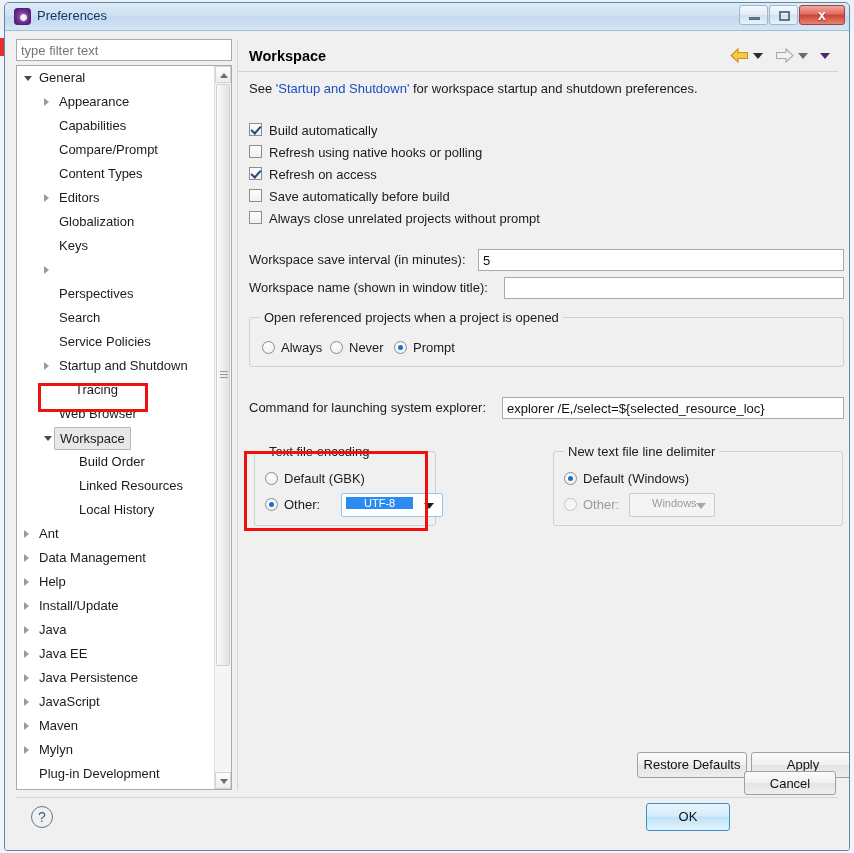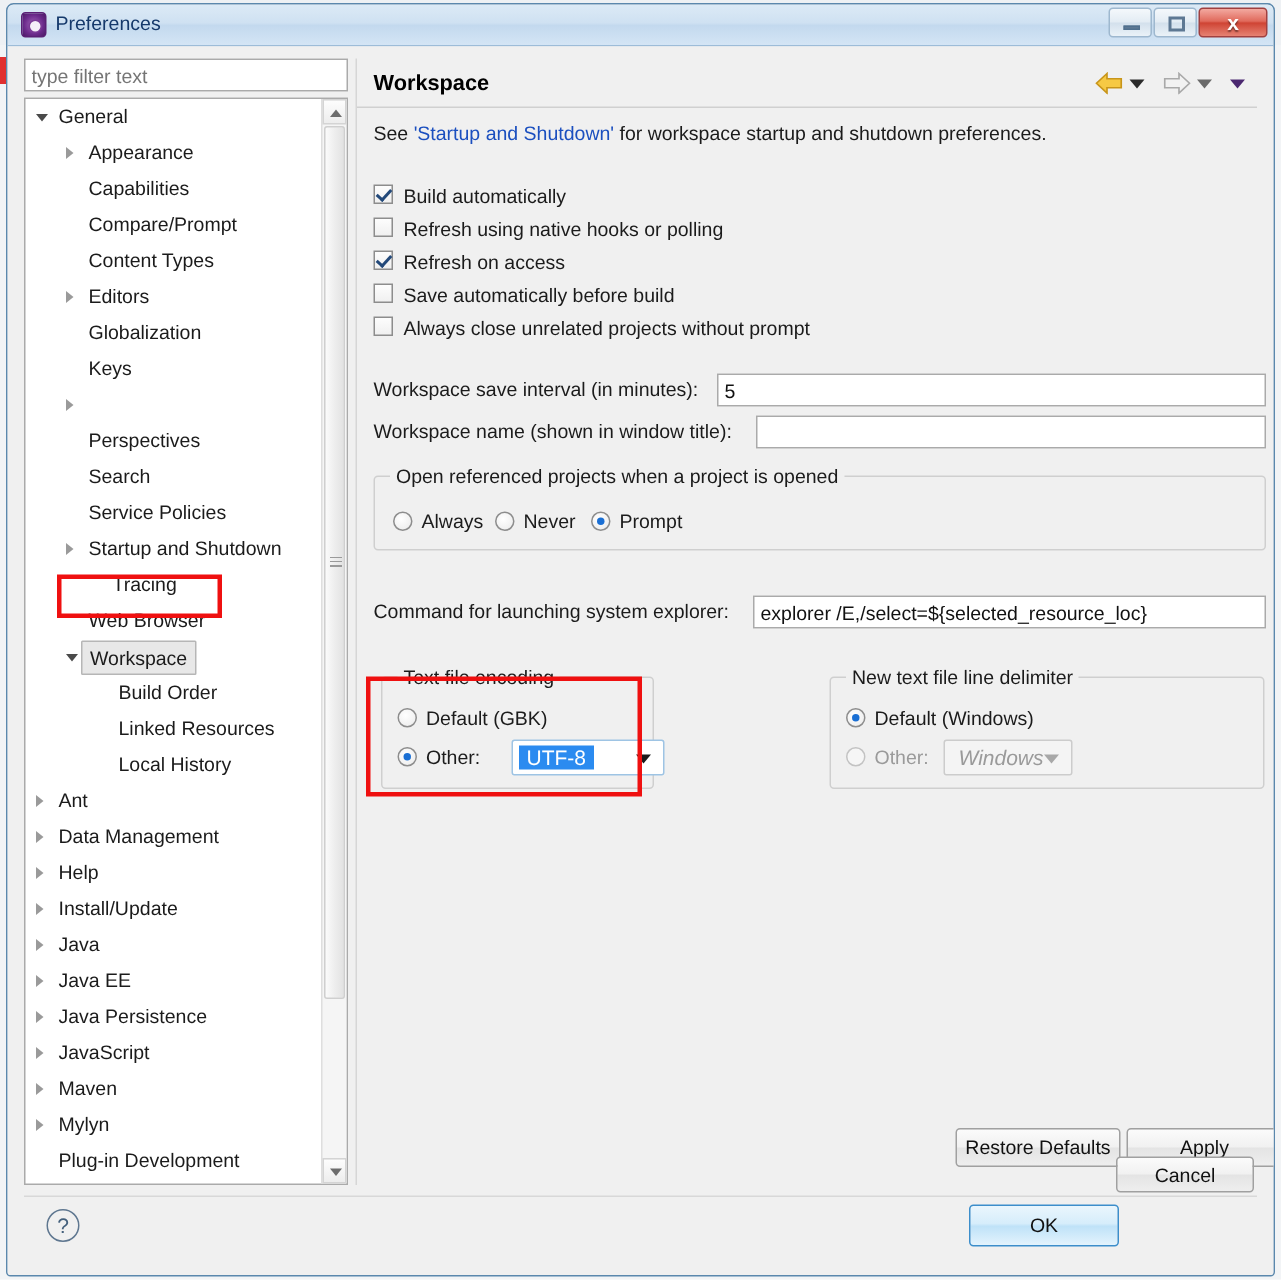--- a/index.html
+++ b/index.html
@@ -226,28 +226,28 @@
   }
   .radio.disabled { border-color: #c3c3c3; background: #f6f6f6; }
   .rlabel { position: absolute; left: 19px; top: 0; white-space: nowrap; }
   .rlabel.disabled { color: #9a9a9a; }
 
   .combo {
     position: absolute; height: 24px; border: 1px solid #9ec4e4;
     background: #ffffff; border-radius: 2px;
   }
   .combo-text {
-    position: absolute; left: 4px; top: 3px; font-size: 14px;
-    background: #2b8bf0; color: #ffffff; padding: 0 5px;
+    position: absolute; left: 4px; top: 3px; font-size: 11px;
+    background: #2b8bf0; color: #ffffff; padding: 0 18px;
   }
   .combo-arrow {
     position: absolute; right: 8px; top: 9px; width: 0; height: 0;
     border-top: 6px solid #1b1b1b; border-left: 5px solid transparent; border-right: 5px solid transparent;
   }
-  .combo.disabled { border-color: #cccccc; background: #f4f4f4; font-style: italic; }
+  .combo.disabled { border-color: #cccccc; background: #f4f4f4; }
   .combo.disabled .combo-text { background: transparent; color: #9a9a9a; }
   .combo.disabled .combo-arrow { border-top-color: #a8a8a8; }
 
   .redbox {
     position: absolute; border: 3px solid #ef1010; pointer-events: none;
     background: transparent;
   }
 
   .btn {
     position: absolute; height: 26px;
@@ -537,17 +537,17 @@
 
       <button class="btn" style="left:399px; top:713px; width:110px">Restore Defaults</button>
       <button class="btn" style="left:513px; top:713px; width:104px">Apply</button>
     </div>
 
     <div class="redbox" style="left:33px; top:352px; width:110px; height:29px"></div>
     <div class="redbox" style="left:239px; top:420px; width:184px; height:80px"></div>
 
     <div class="footer-sep"></div>
     <div class="help-icon">?</div>
-    <button class="btn btn-ok" style="left:641px; top:772px; width:100px; height:28px">OK</button>
+    <button class="btn btn-ok" style="left:641px; top:772px; width:84px; height:28px">OK</button>
     <button class="btn" style="left:739px; top:740px; width:92px; height:24px">Cancel</button>
 
   </div>
 </div>
 
 </body></html>

